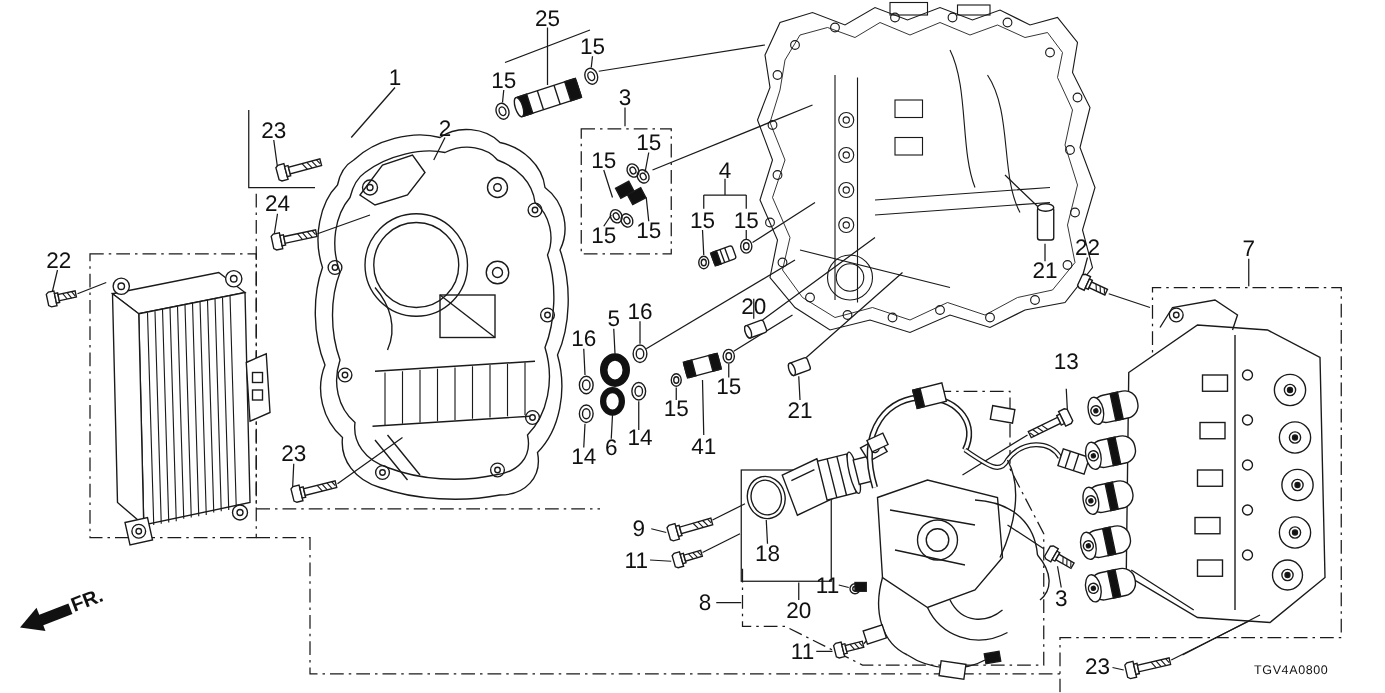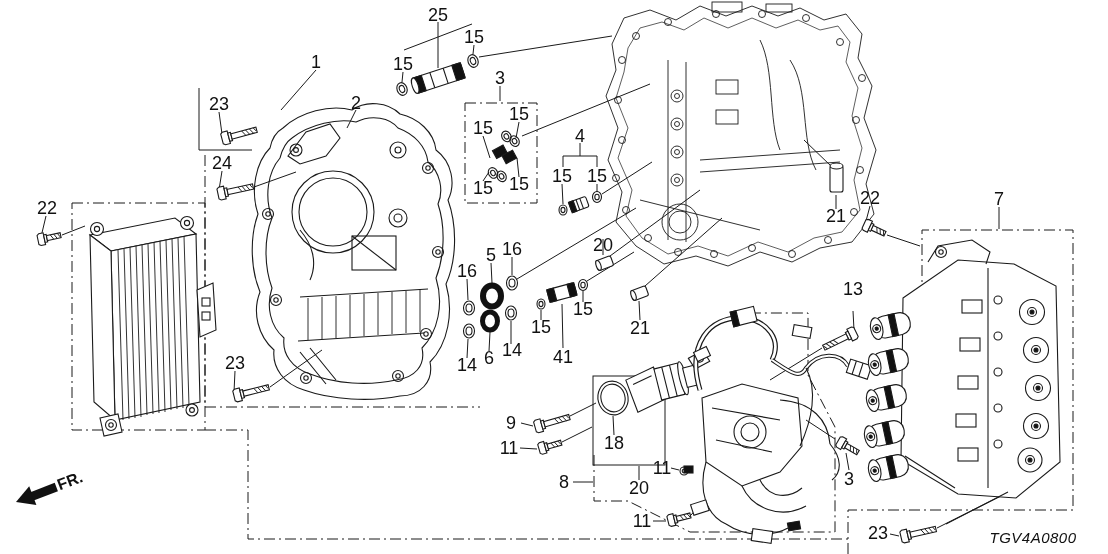--- a/index.html
+++ b/index.html
@@ -8,21 +8,21 @@
     font-family:"Liberation Sans", sans-serif;overflow:hidden;
   }
   .stage svg{position:absolute;left:0;top:0;}
   .callout{
     position:absolute;transform:translate(-50%,-50%);
     font-size:18px;line-height:1;color:#111;white-space:nowrap;
     font-family:"Liberation Sans", sans-serif;
   }
   .diagram-code{
     position:absolute;left:1033px;top:537px;transform:translate(-50%,-50%);
-    font-size:15px;letter-spacing:.5px;color:#111;font-style:italic;
+    font-size:10px;letter-spacing:.5px;color:#111;
   }
   .fr-arrow{
     position:absolute;left:16px;top:492px;display:flex;align-items:center;
     transform:rotate(-21deg);transform-origin:left center;
   }
   .fr-arrow .head{
     width:0;height:0;border-top:10px solid transparent;
     border-bottom:10px solid transparent;border-right:18px solid #111;
   }
   .fr-arrow .shaft{width:26px;height:9px;background:#111;margin-left:-1px;}

